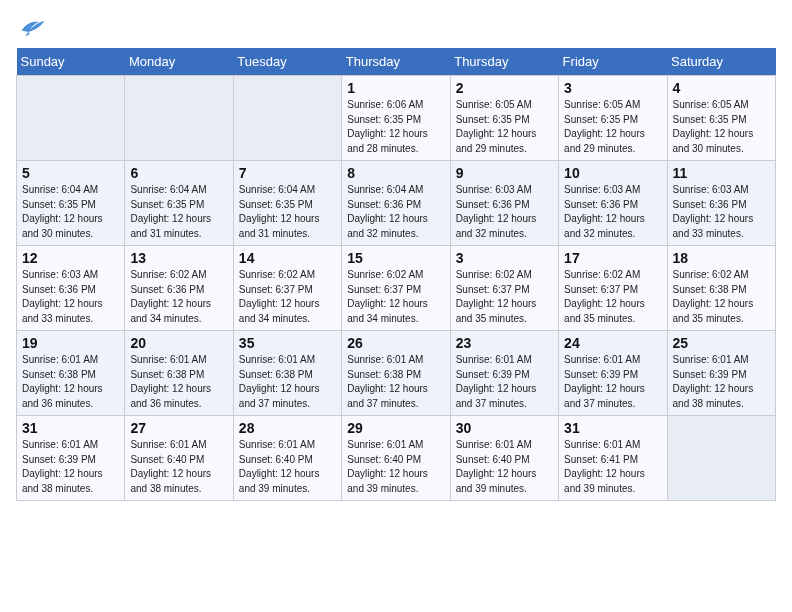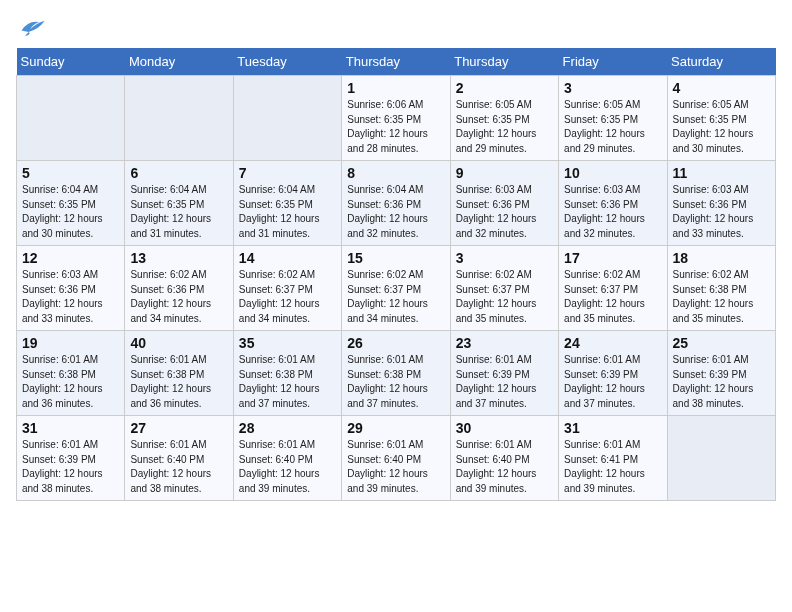--- a/index.html
+++ b/index.html
@@ -252,21 +252,21 @@
       </tr>
       <tr>
         <td>
           <span class="day-num">19</span>
           <div class="day-info" style="white-space: pre-line;">Sunrise: 6:01 AM
 Sunset: 6:38 PM
 Daylight: 12 hours
 and 36 minutes.</div>
         </td>
         <td>
-          <span class="day-num">40</span>
+          <span class="day-num">20</span>
           <div class="day-info" style="white-space: pre-line;">Sunrise: 6:01 AM
 Sunset: 6:38 PM
 Daylight: 12 hours
 and 36 minutes.</div>
         </td>
         <td>
           <span class="day-num">35</span>
           <div class="day-info" style="white-space: pre-line;">Sunrise: 6:01 AM
 Sunset: 6:38 PM
 Daylight: 12 hours

